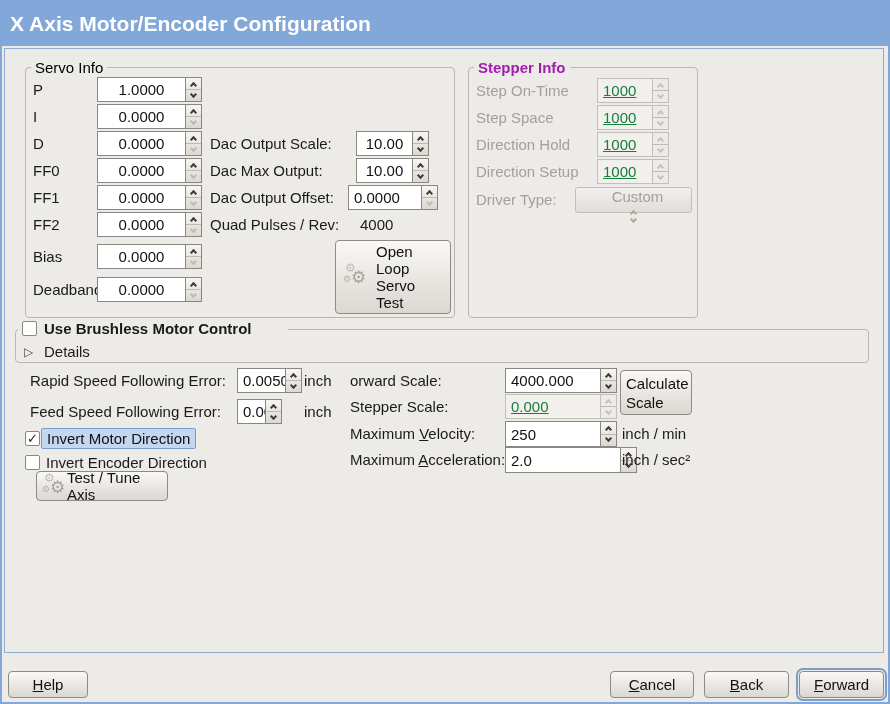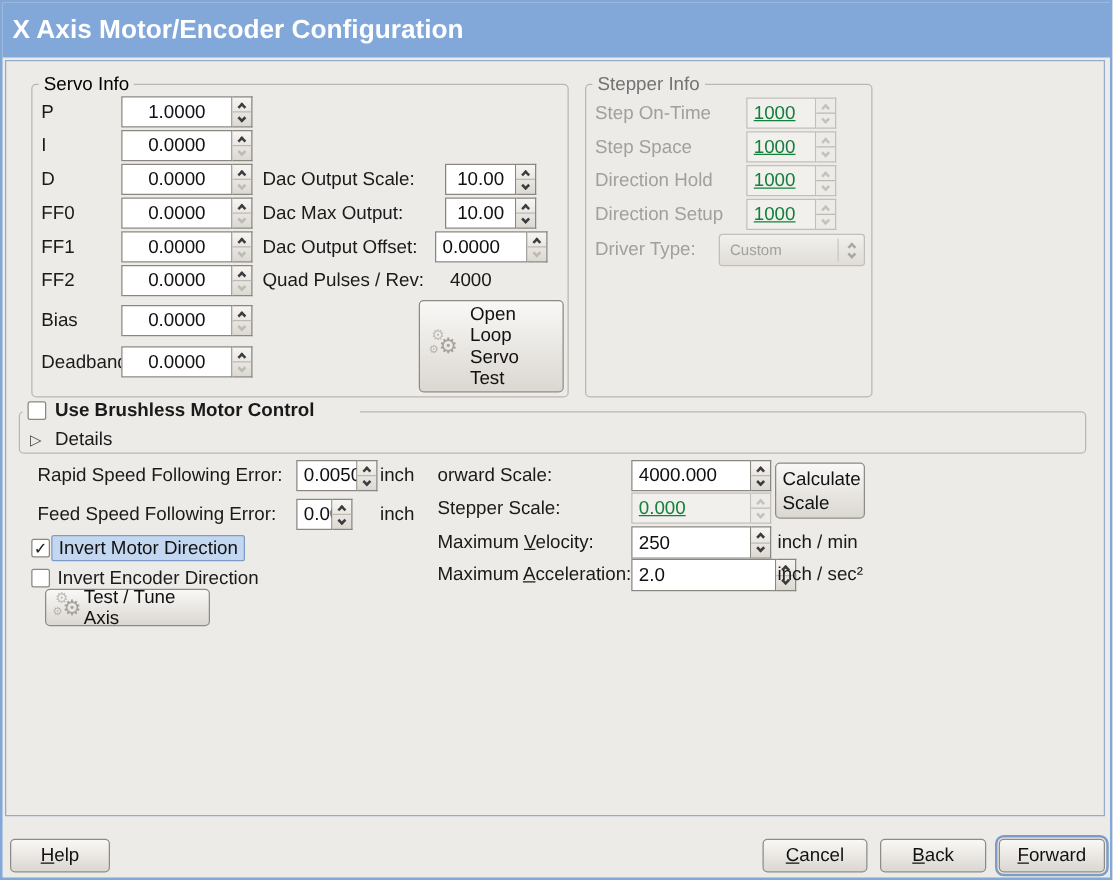--- a/index.html
+++ b/index.html
@@ -14,21 +14,21 @@
   .u { text-decoration:underline; }
 
   #header { position:absolute; left:2px; top:2px; width:886px; height:44px; background:#82A7D9; }
   #header .title { position:absolute; left:8px; top:0; line-height:44px; font-size:21px; font-weight:bold; color:#fff; }
 
   #content-border { position:absolute; left:4px; top:48px; width:880px; height:605px;
                     border:1px solid #93ACCB; pointer-events:none; }
 
   .frame { position:absolute; border:1px solid #BAB7B0; border-radius:4px; }
   .frame-label { position:absolute; background:#EDEBE7; padding:0 4px; font-size:15px; white-space:nowrap; }
-  .frame-label.dim { color:#737373; }
+  .frame-label.dim { color:#a21caf;font-weight:bold; }
 
   
   .spin { position:absolute; display:flex; height:25px; }
   .spin .entry { flex:1; border:1px solid #8A8781; background:#fff; font-size:15px; color:#111;
                  display:flex; align-items:center; padding:0 5px; overflow:hidden; white-space:nowrap; }
   .spin .entry.center { justify-content:center; }
   .spin .btns { width:16px; display:flex; flex-direction:column;
                 border:1px solid #8A8781; border-left:none;
                 background:linear-gradient(#F7F5F2,#DCD8D2); }
   .spin .cell { flex:1; display:flex; align-items:center; justify-content:center; }
@@ -51,21 +51,21 @@
   .cb { position:absolute; width:15px; height:15px; background:#fff; border:1px solid #8A8781;
         border-radius:2px; display:flex; align-items:center; justify-content:center; }
   .cb .mark { visibility:hidden; font-style:normal; font-size:13px; font-weight:bold; color:#20242B; line-height:1; }
   .cb.checked .mark { visibility:visible; }
 
   .hl { position:absolute; background:#C4D7F0; border:1px solid #7C9CC7; border-radius:2px;
         font-size:15px; color:#111; padding:1px 5px; white-space:nowrap; }
 
   
   .combo { position:absolute; display:flex; align-items:center; background:linear-gradient(#F2F0ED,#E0DDD7);
-           border:1px solid #C2BFB9; border-radius:3px; color:#A3A09B; font-size:12px; }
+           border:1px solid #C2BFB9; border-radius:3px; color:#A3A09B; font-size:15px;flex-direction:column; }
   .combo .ctext { flex:1; padding-left:8px; }
   .combo .csep { width:1px; align-self:stretch; background:#C9C6C0; margin:3px 0; }
   .combo .carrows { width:20px; display:flex; flex-direction:column; align-items:center; justify-content:center; gap:1px; }
   .combo .chev { border-color:#ABA8A2; }
 
   
   .gears { position:relative; width:26px; height:26px; flex:none; }
   .gears .g1 { position:absolute; left:1px; top:-3px; font-size:12px; color:#C0BDB7; font-style:normal; }
   .gears .g2 { position:absolute; left:7px; top:3px; font-size:17px; color:#A5A29D; font-style:normal; }
   .gears .g3 { position:absolute; left:-1px; top:10px; font-size:9px; color:#B5B2AC; font-style:normal; }

